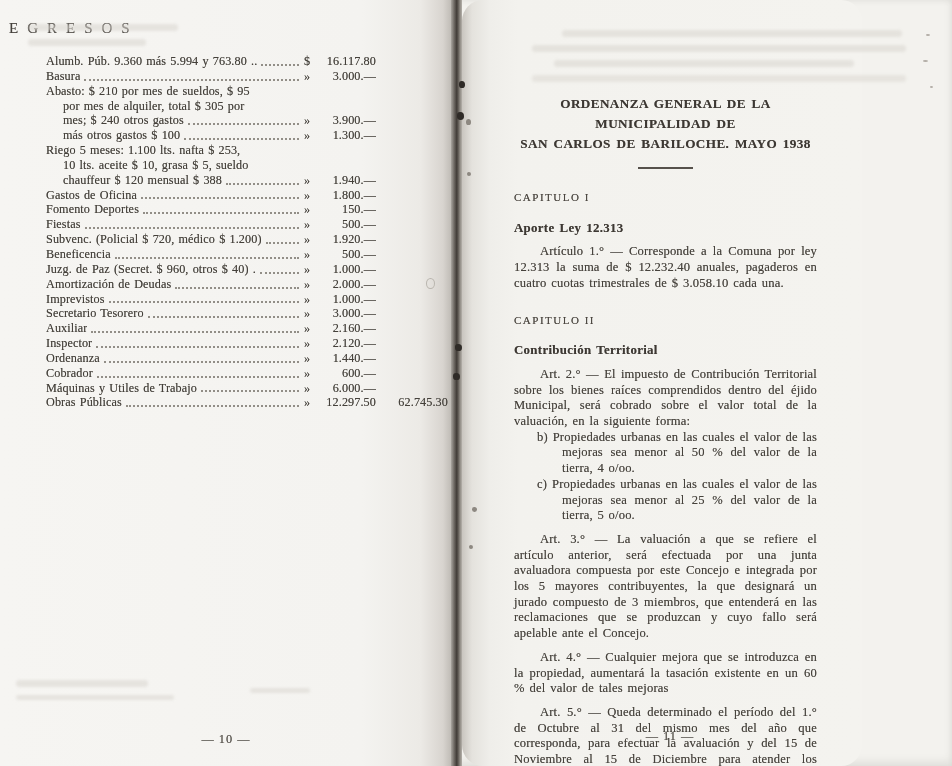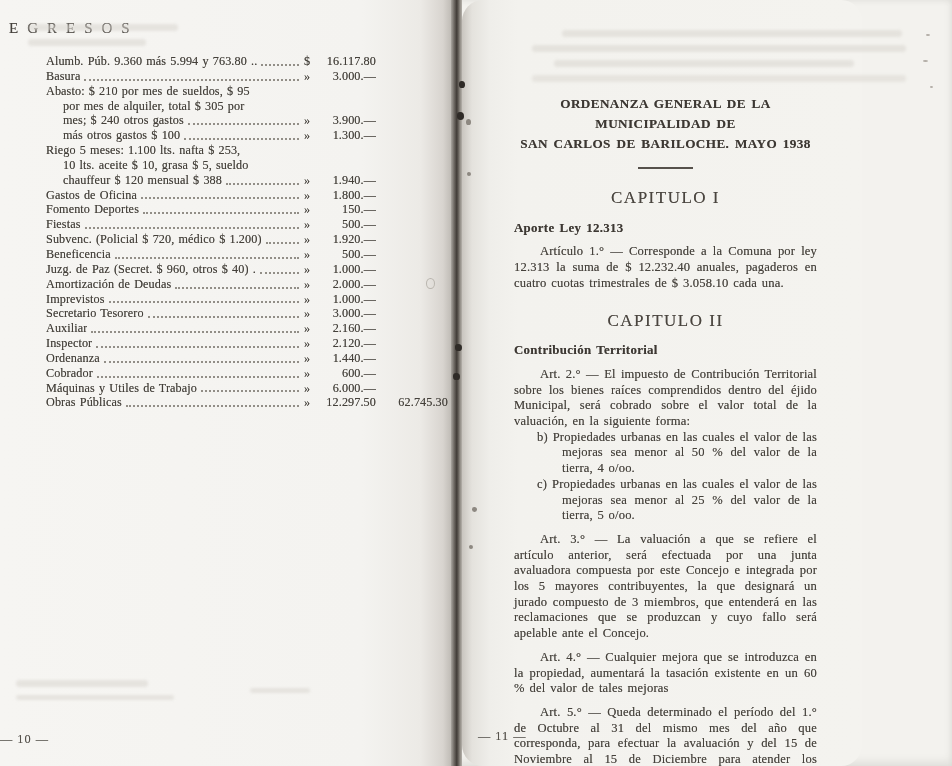--- a/index.html
+++ b/index.html
@@ -56,29 +56,29 @@
   .t-amt { flex:0 0 60px; text-align:right; white-space:nowrap; }
   .t-tot { position:absolute; right:-72px; bottom:0; white-space:nowrap; }
 
   
   .rp-inner { padding:0 45px 0 52px; font-size:12.6px; line-height:15.7px; color:#46423c; }
   .ord-heading {
     margin-top:94px; text-align:center; font-weight:bold;
     font-size:13.2px; line-height:20px; letter-spacing:.4px; word-spacing:2px; color:#3d3833;
   }
   .divider-rule { width:55px; height:2px; background:#56514b; margin:13px auto 0; }
-  .chapter { text-align:center; font-size:17px; letter-spacing:1.5px; margin-top:21px; color:#4a453f; }
+  .chapter { font-size:11px; letter-spacing:1.5px; margin-top:21px; color:#4a453f; }
   .subtitle { text-align:left; font-weight:bold; font-size:12.9px; letter-spacing:.3px; word-spacing:1.5px; margin-top:15px; color:#3d3833; }
   .para { margin-top:8px; text-align:justify; text-indent:26px; letter-spacing:.15px; word-spacing:1.6px; }
   .item { text-align:justify; padding-left:48px; text-indent:-25px; letter-spacing:.15px; word-spacing:1.4px; }
 
   
   .pageno {
     position:absolute; bottom:19px; left:0; width:100%;
-    font-size:12.3px; letter-spacing:1px; color:#57534d;
+    text-align:center; font-size:12.3px; letter-spacing:1px; color:#57534d;
   }
   .page-right .pageno { bottom:22px;padding-left:16px; }
 
   
   .ghost { position:absolute; filter:blur(1.7px); opacity:.6; }
   .gline { background:#dbd8d2; border-radius:3px; height:7px; margin-bottom:8px; }
   .speck { position:absolute; background:#2f2b27; border-radius:45% 55% 50% 50%; }
   .speck.light { background:#8d8881; }
   .speck.faint { background:#b3aea7; }
   .ring { position:absolute; width:9px; height:11px; border:1.5px solid #b9b5ae; border-radius:50%; background:transparent; }

